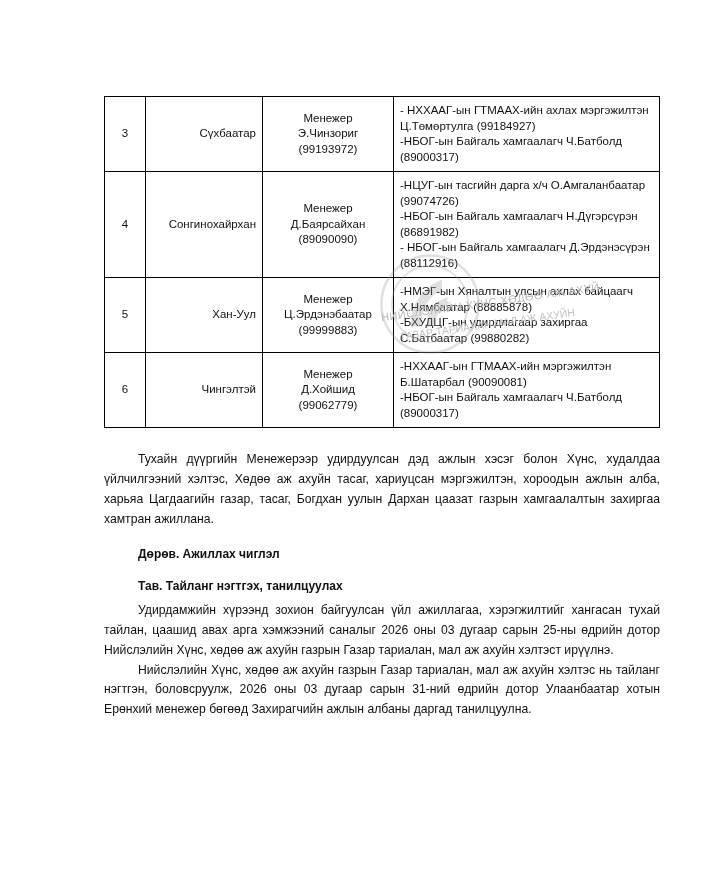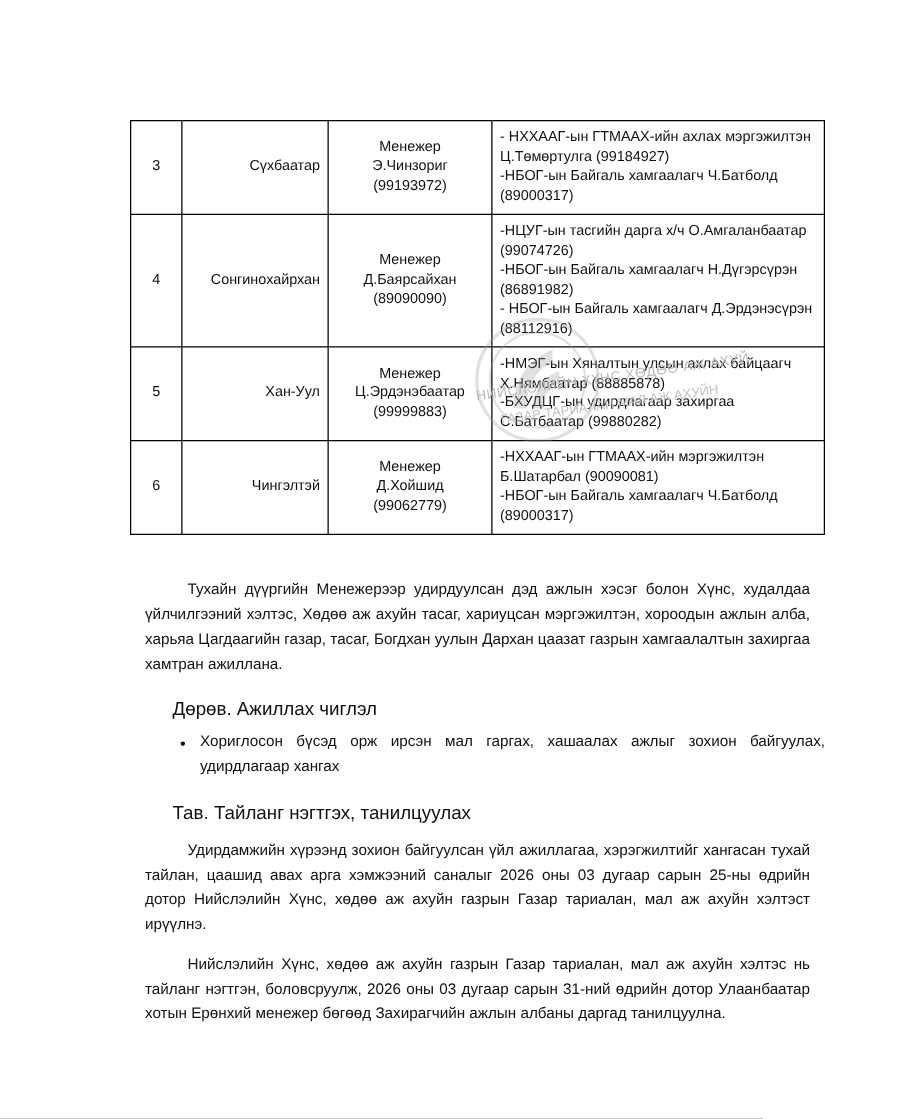--- a/index.html
+++ b/index.html
@@ -52,27 +52,27 @@
     text-align: left;
     vertical-align: top;
     padding-top: 7px;
     padding-bottom: 7px;
   }
   .cellline { display: block; }
   p.para {
     font-size: 12.2px;
     line-height: 1.62;
     text-align: justify;
-    margin: 12px;
+    margin: 0;
     text-indent: 34px;
   }
   .gap-after-table { height: 22px; }
   h3.heading {
-    font-size: 15px;
-    font-weight: normal;
+    font-size: 12px;
+    font-weight: bold;
     margin: 18px 0 8px 34px;
   }
   ul.bullets {
     margin: 0 0 0 0;
     padding-left: 56px;
     list-style: none;
   }
   ul.bullets li {
     font-size: 12.2px;
     line-height: 1.62;
@@ -194,21 +194,20 @@
       </tbody>
     </table>
 
     <div class="gap-after-table"></div>
 
     <p class="para">Тухайн дүүргийн Менежерээр удирдуулсан дэд ажлын хэсэг болон Хүнс, худалдаа үйлчилгээний хэлтэс, Хөдөө аж ахуйн тасаг, хариуцсан мэргэжилтэн, хороодын ажлын алба, харьяа Цагдаагийн газар, тасаг, Богдхан уулын Дархан цаазат газрын хамгаалалтын захиргаа хамтран ажиллана.</p>
 
     <h3 class="heading">Дөрөв. Ажиллах чиглэл</h3>
 
     <ul class="bullets">
-      <li>Хориглосон бүсэд орж ирсэн мал гаргах, хашаалах ажлыг зохион байгуулах, удирдлагаар хангах</li>
     </ul>
 
     <h3 class="heading">Тав. Тайланг нэгтгэх, танилцуулах</h3>
 
     <p class="para p-block">Удирдамжийн хүрээнд зохион байгуулсан үйл ажиллагаа, хэрэгжилтийг хангасан тухай тайлан, цаашид авах арга хэмжээний саналыг 2026 оны 03 дугаар сарын 25-ны өдрийн дотор Нийслэлийн Хүнс, хөдөө аж ахуйн газрын Газар тариалан, мал аж ахуйн хэлтэст ирүүлнэ.</p>
     <p class="para p-block">Нийслэлийн Хүнс, хөдөө аж ахуйн газрын Газар тариалан, мал аж ахуйн хэлтэс нь тайланг нэгтгэн, боловсруулж, 2026 оны 03 дугаар сарын 31-ний өдрийн дотор Улаанбаатар хотын Ерөнхий менежер бөгөөд Захирагчийн ажлын албаны даргад танилцуулна.</p>
   </div>
 
   <svg class="stamp" viewBox="0 0 120 120" xmlns="http://www.w3.org/2000/svg">
     <circle cx="60" cy="60" r="56" fill="none" stroke="#9a9a9a" stroke-width="3"></circle>

